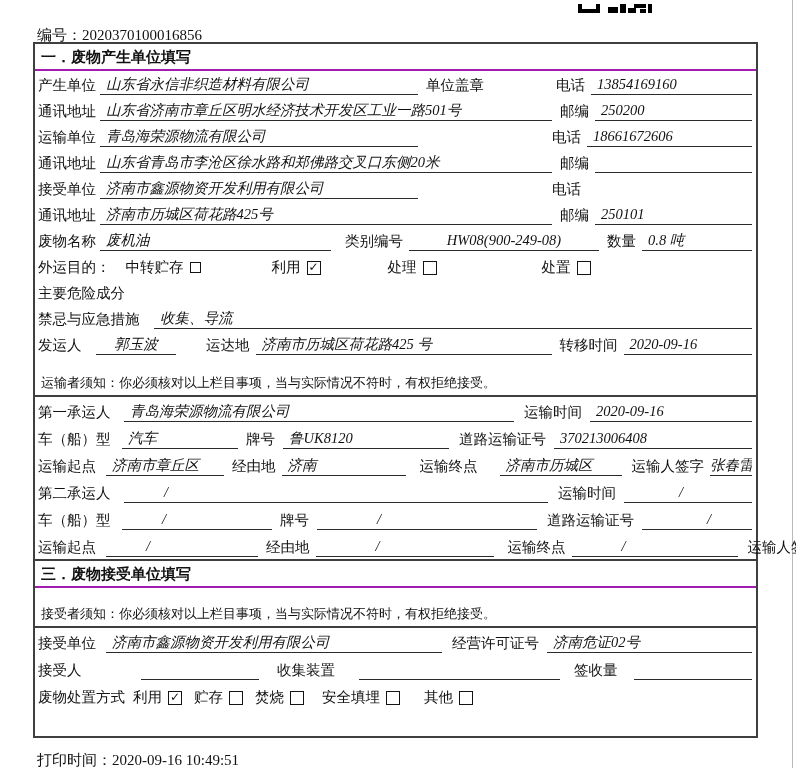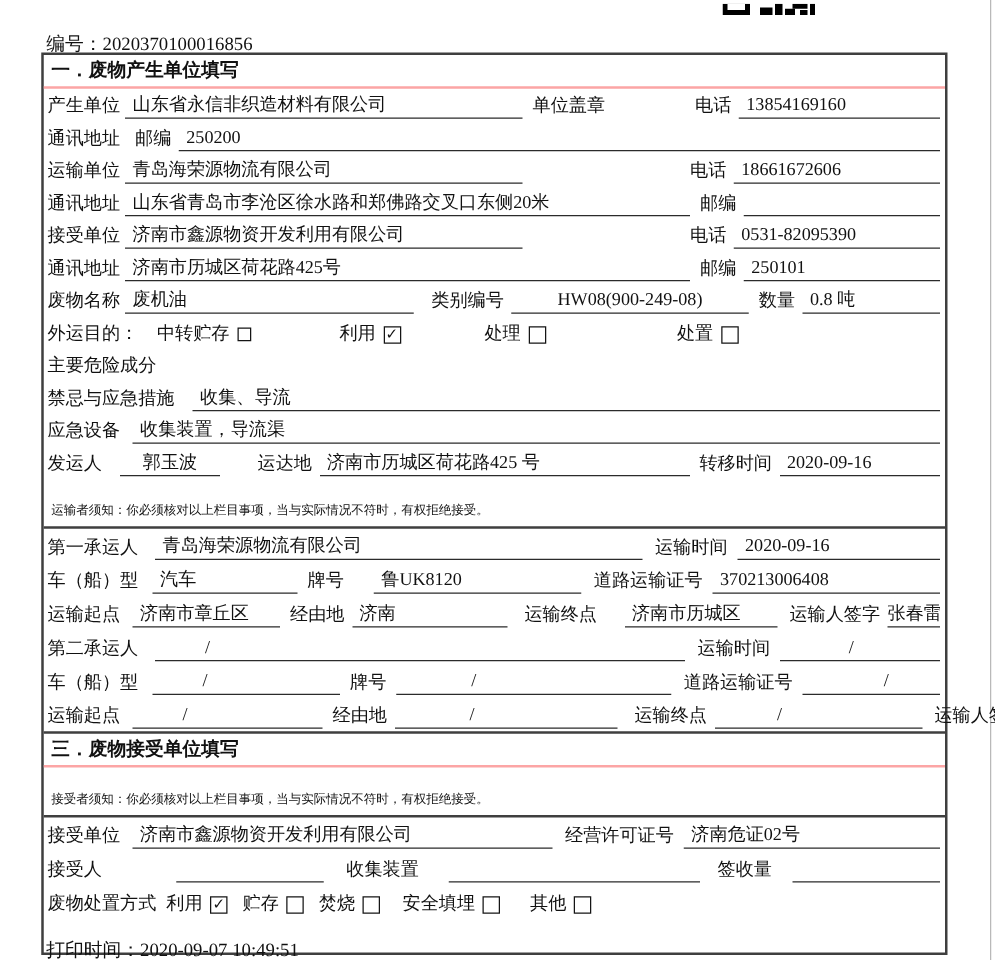--- a/index.html
+++ b/index.html
@@ -8,28 +8,28 @@
   #edge-right{position:absolute;top:0;right:3px;width:1px;height:768px;background:#b9b9b9;}
   
   #serial{position:absolute;left:37px;top:26px;font-size:15px;white-space:nowrap;}
   #title{position:absolute;left:437px;top:5px;transform:translateX(-50%);
          font-family:"Liberation Sans","DejaVu Sans",sans-serif;
          font-weight:bold;font-size:23px;letter-spacing:1px;white-space:nowrap;}
   #qr{position:absolute;left:578px;top:0;}
   
   #form{position:absolute;left:33px;top:42px;width:721px;border:2px solid #3f3f3f;background:#fff;}
   .sec{font-family:"Liberation Sans","DejaVu Sans",sans-serif;font-weight:bold;font-size:15px;
-       padding:4px 6px 3px;border-bottom:2px solid #fca5a5;line-height:18px;}
+       padding:4px 6px 3px;border-bottom:2px solid #a21caf;line-height:18px;}
   .sec.mid{border-top:2px solid #3f3f3f;}
-  .notice{font-size:10px;padding:16px 6px 3px;border-bottom:2px solid #3f3f3f;line-height:19px;}
+  .notice{font-size:13px;padding:16px 6px 3px;border-bottom:2px solid #3f3f3f;line-height:19px;}
   .row{display:flex;align-items:flex-end;height:24px;padding:0 4px 2px 3px;font-size:14.5px;}
   .row.h25{height:25px;}
   .lbl{white-space:nowrap;flex:none;line-height:19px;}
   .u{border-bottom:1px solid #2b2b2b;height:19px;line-height:18px;white-space:nowrap;
-     overflow:hidden;padding-left:6px;flex:none;}
+     overflow:hidden;padding-left:6px;flex:none;font-style:italic;}
   .u.ctr{text-align:center;padding-left:0;}
   .u.slash{padding-left:40px;}
   .fill{flex:1 1 auto;}
   .opt{display:flex;align-items:center;flex:none;line-height:19px;}
   .cb{display:inline-block;box-sizing:border-box;width:14px;height:14px;border:1.6px solid #141414;
       margin-left:6px;line-height:11px;text-align:center;font-size:12px;font-weight:bold;
       font-family:"DejaVu Sans",sans-serif;}
   .cb.sm{width:11px;height:11px;line-height:8px;font-size:9px;}
   
   #printtime{position:absolute;left:37px;top:751px;font-size:15px;white-space:nowrap;}
@@ -61,20 +61,21 @@
     <div class="row">
       <span class="lbl" style="width:62px">产生单位</span>
       <span class="u" style="width:312px">山东省永信非织造材料有限公司</span>
       <span class="lbl" style="margin-left:8px">单位盖章</span>
       <span class="lbl" style="margin-left:72px">电话</span>
       <span class="u fill" style="margin-left:6px">13854169160</span>
     </div>
 
     <div class="row">
       <span class="lbl" style="width:62px">通讯地址</span>
+      <span class="u" style="width:446px">山东省济南市章丘区明水经济技术开发区工业一路501号</span>
       <span class="lbl" style="margin-left:8px">邮编</span>
       <span class="u fill" style="margin-left:6px">250200</span>
     </div>
 
     <div class="row">
       <span class="lbl" style="width:62px">运输单位</span>
       <span class="u" style="width:312px">青岛海荣源物流有限公司</span>
       <span class="lbl" style="margin-left:134px">电话</span>
       <span class="u fill" style="margin-left:6px">18661672606</span>
     </div>
@@ -83,21 +84,20 @@
       <span class="lbl" style="width:62px">通讯地址</span>
       <span class="u" style="width:446px">山东省青岛市李沧区徐水路和郑佛路交叉口东侧20米</span>
       <span class="lbl" style="margin-left:8px">邮编</span>
       <span class="u fill" style="margin-left:6px"></span>
     </div>
 
     <div class="row">
       <span class="lbl" style="width:62px">接受单位</span>
       <span class="u" style="width:312px">济南市鑫源物资开发利用有限公司</span>
       <span class="lbl" style="margin-left:134px">电话</span>
-      <span class="u fill" style="margin-left:6px">0531-82095390</span>
     </div>
 
     <div class="row">
       <span class="lbl" style="width:62px">通讯地址</span>
       <span class="u" style="width:446px">济南市历城区荷花路425号</span>
       <span class="lbl" style="margin-left:8px">邮编</span>
       <span class="u fill" style="margin-left:6px">250101</span>
     </div>
 
     <div class="row">
@@ -132,24 +132,20 @@
 
     <div class="row">
       <span class="lbl" style="width:95px">主要危险成分</span>
     </div>
 
     <div class="row">
       <span class="lbl" style="width:110px">禁忌与应急措施</span>
       <span class="u fill" style="margin-left:6px">收集、导流</span>
     </div>
 
-    <div class="row">
-      <span class="lbl" style="width:62px">应急设备</span>
-      <span class="u fill" style="margin-left:6px">收集装置，导流渠</span>
-    </div>
 
     <div class="row">
       <span class="lbl" style="width:48px">发运人</span>
       <span class="u ctr" style="margin-left:10px;width:80px">郭玉波</span>
       <span class="lbl" style="margin-left:30px">运达地</span>
       <span class="u" style="margin-left:6px;width:290px">济南市历城区荷花路425 号</span>
       <span class="lbl" style="margin-left:8px">转移时间</span>
       <span class="u fill" style="margin-left:6px">2020-09-16</span>
     </div>
 
@@ -159,21 +155,21 @@
       <span class="lbl" style="width:80px">第一承运人</span>
       <span class="u" style="margin-left:6px;width:384px">青岛海荣源物流有限公司</span>
       <span class="lbl" style="margin-left:10px">运输时间</span>
       <span class="u fill" style="margin-left:8px">2020-09-16</span>
     </div>
 
     <div class="row h25">
       <span class="lbl" style="width:78px">车（船）型</span>
       <span class="u" style="margin-left:6px;width:110px">汽车</span>
       <span class="lbl" style="margin-left:8px">牌号</span>
-      <span class="u" style="margin-left:24px;width:160px">鲁UK8120</span>
+      <span class="u" style="margin-left:8px;width:160px">鲁UK8120</span>
       <span class="lbl" style="margin-left:10px">道路运输证号</span>
       <span class="u fill" style="margin-left:8px">370213006408</span>
     </div>
 
     <div class="row h25">
       <span class="lbl" style="width:62px">运输起点</span>
       <span class="u" style="margin-left:6px;width:112px">济南市章丘区</span>
       <span class="lbl" style="margin-left:8px">经由地</span>
       <span class="u" style="margin-left:6px;width:118px">济南</span>
       <span class="lbl" style="margin-left:14px">运输终点</span>
@@ -255,14 +251,14 @@
     <div class="row h25">
       
       
       
       
       
     </div>
 
   </div>
 
-  <div id="printtime"><span>打印时间：</span><span>2020-09-07 10:49:51</span></div>
+  <div id="printtime"><span>打印时间：</span><span>2020-09-16 10:49:51</span></div>
 </div>
 
 </body></html>

